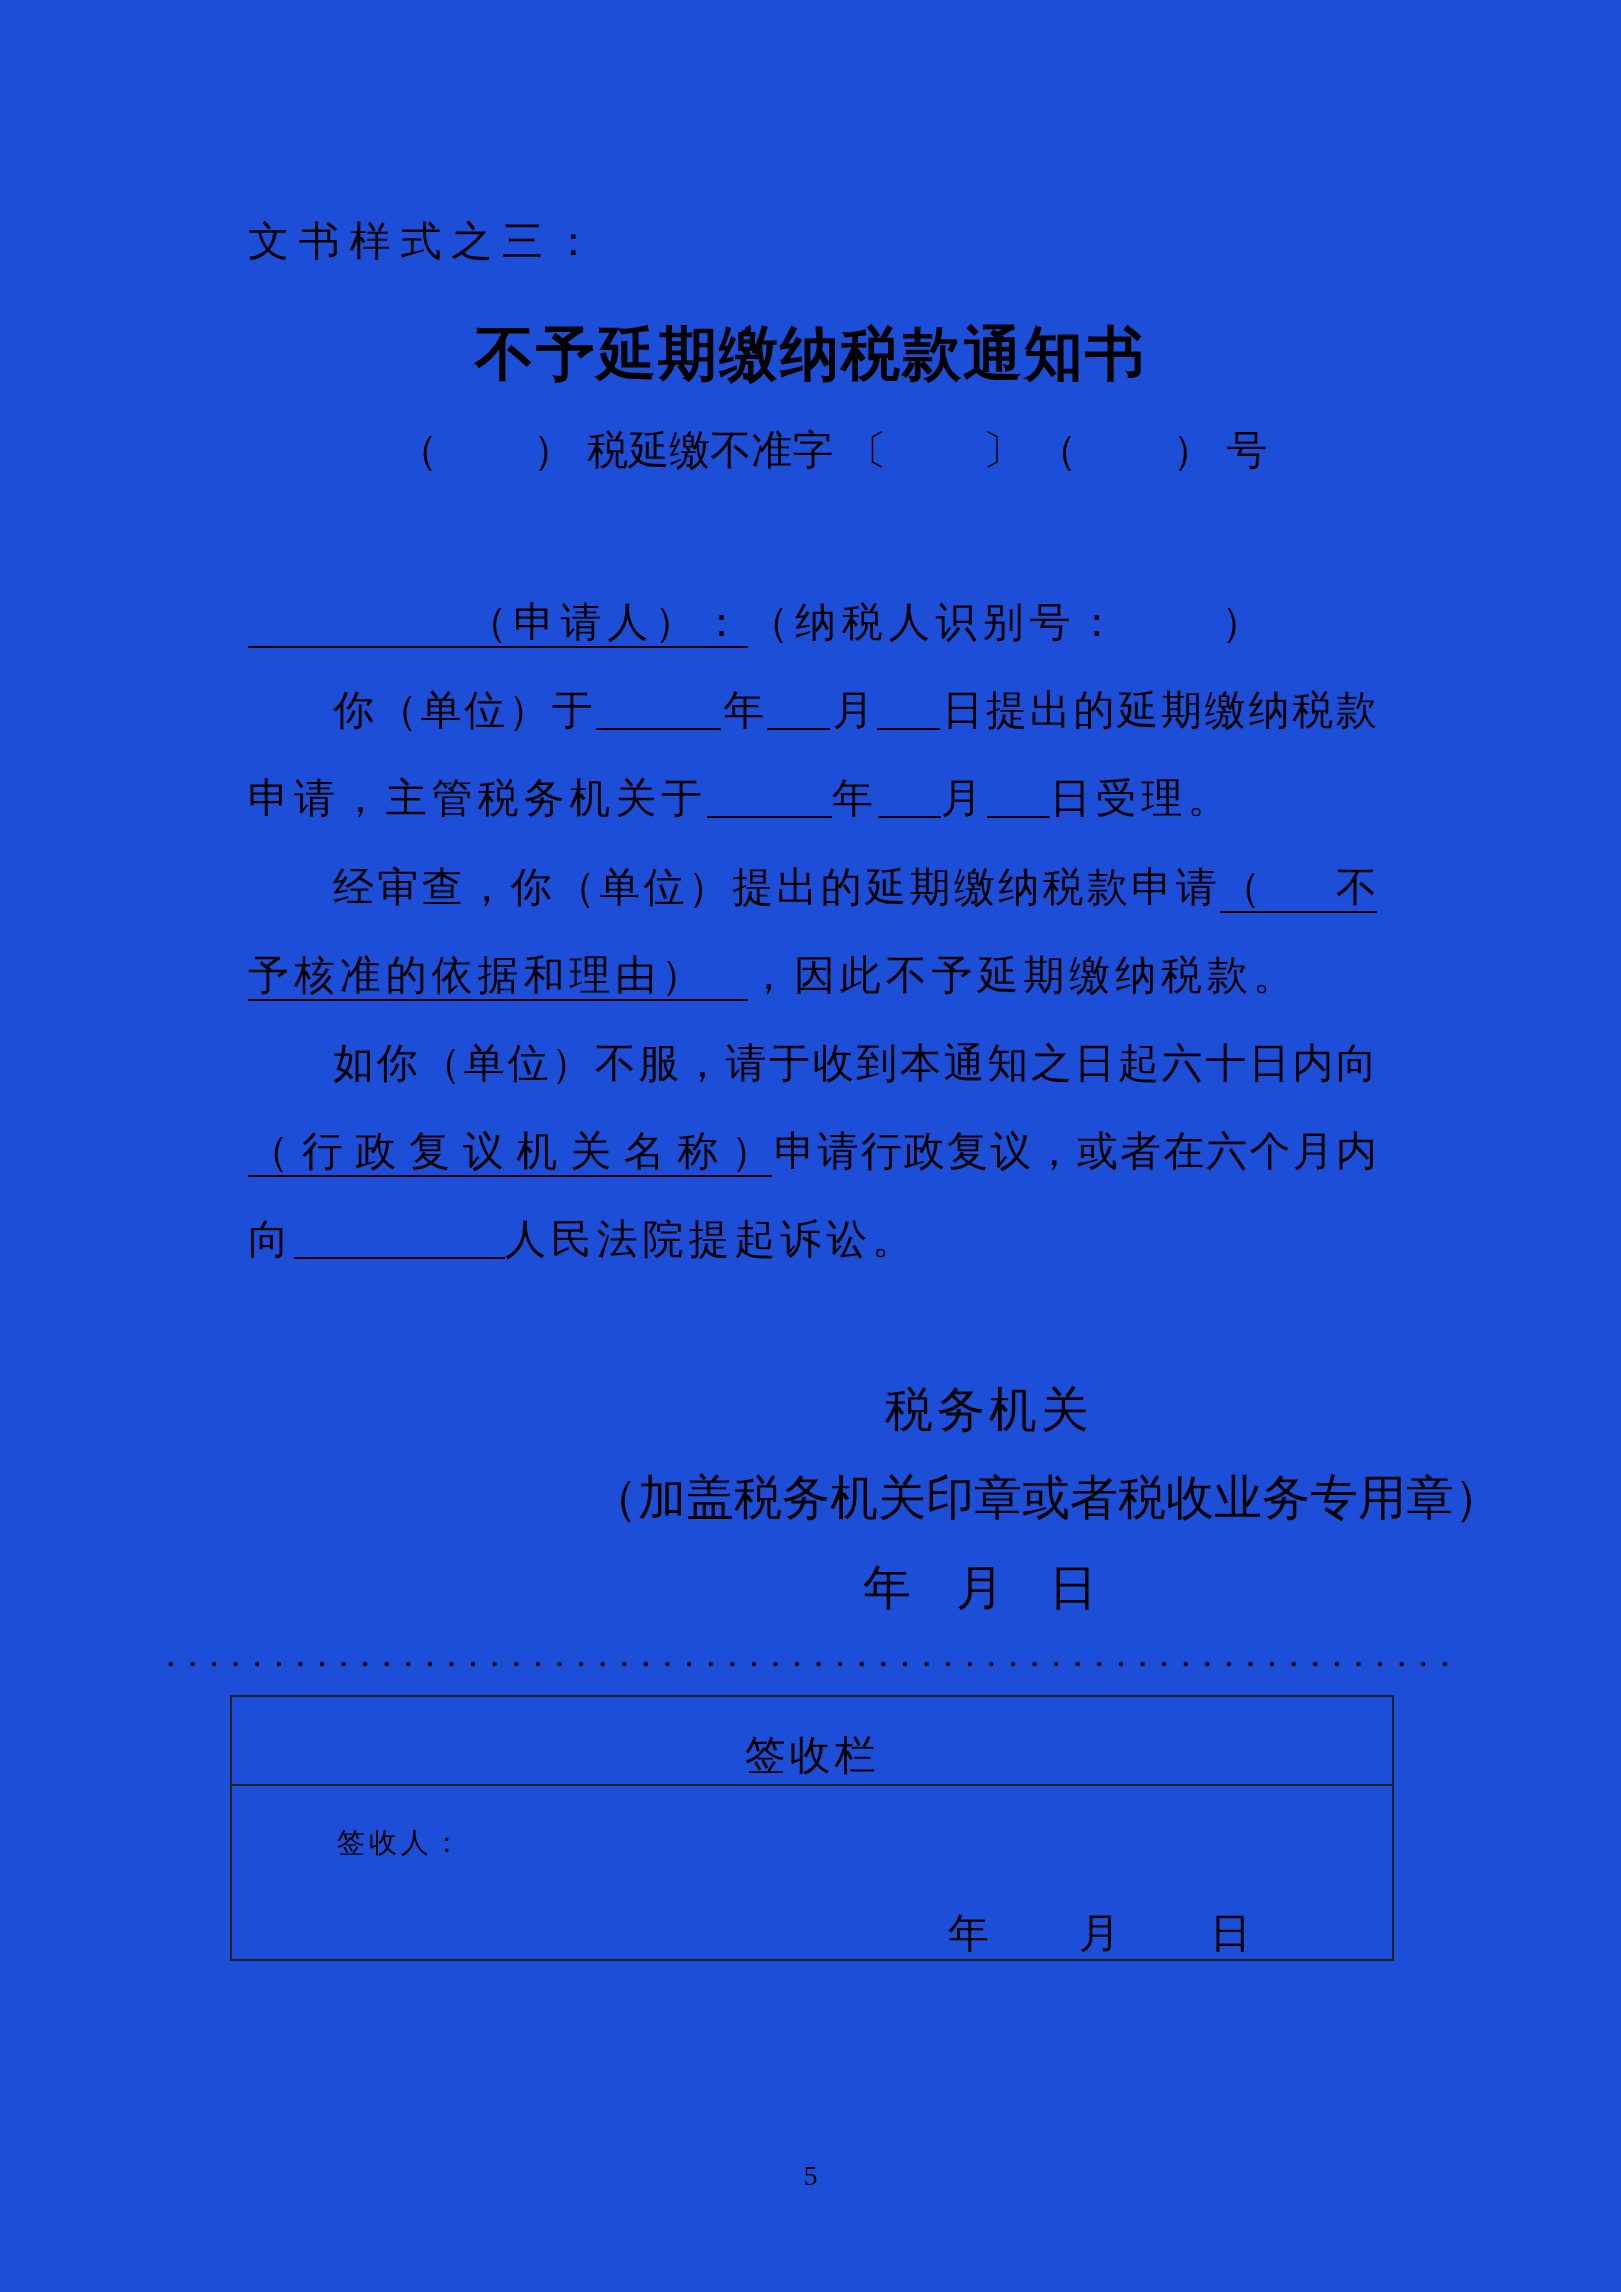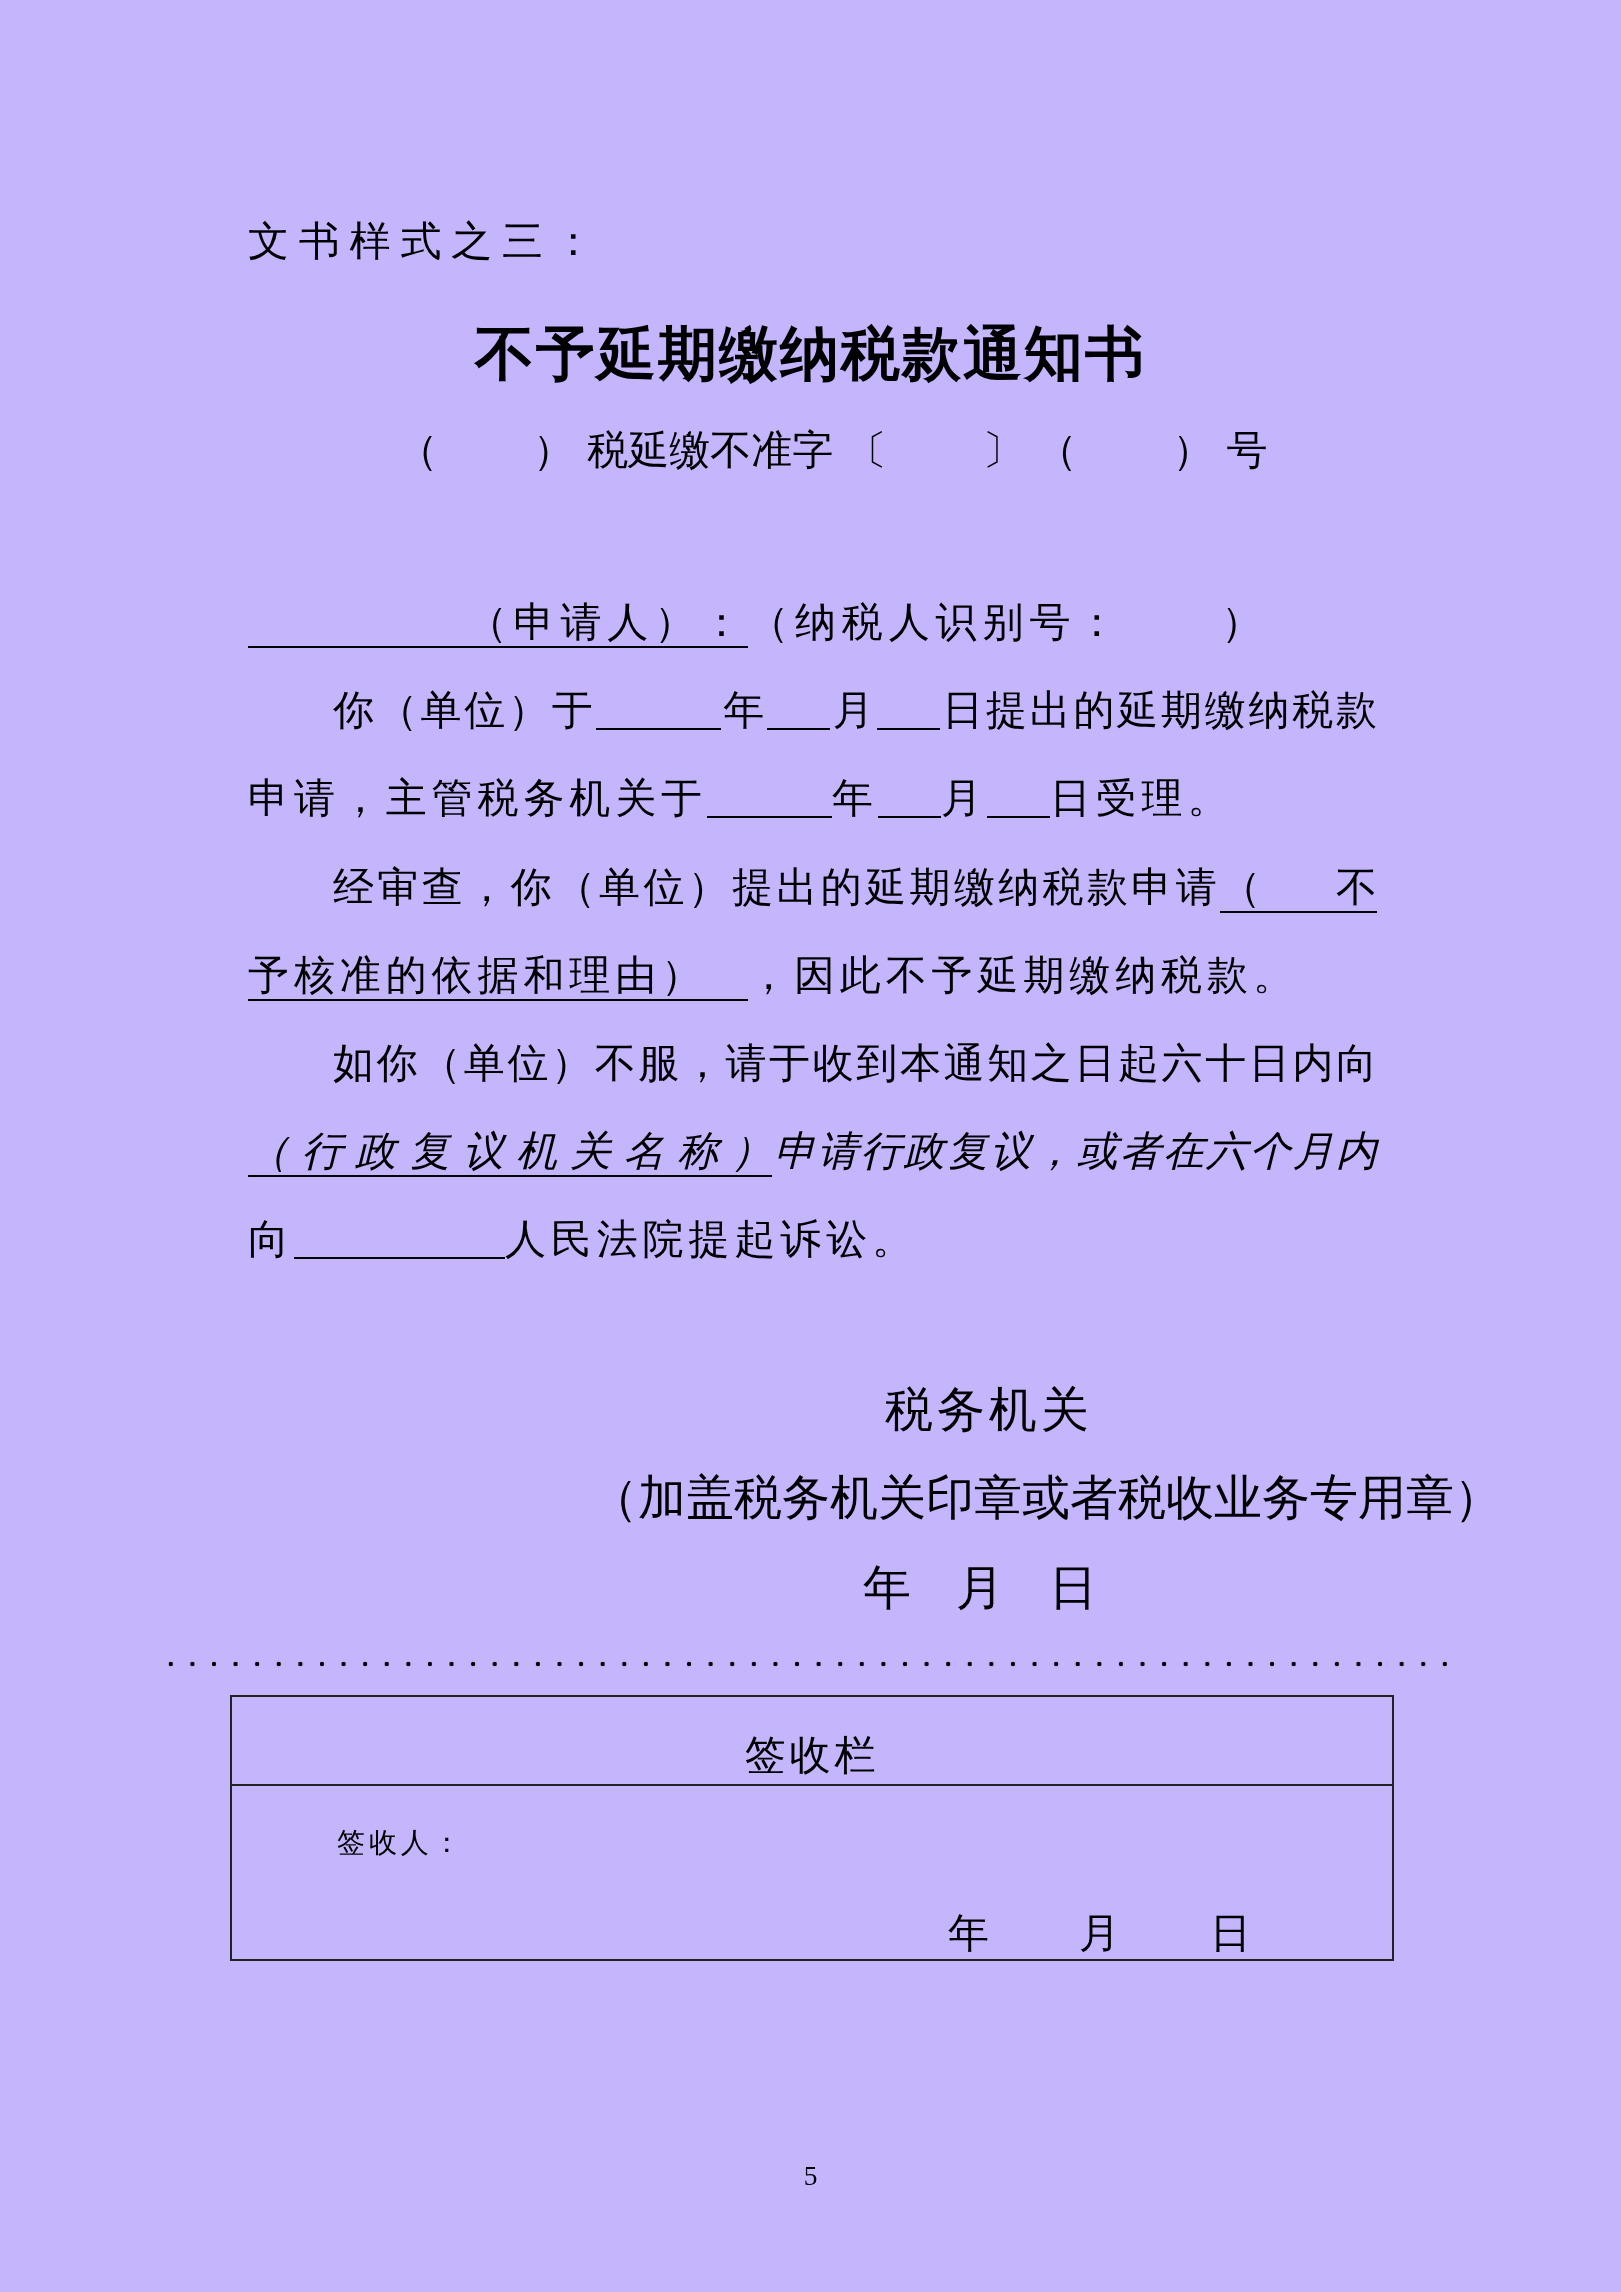--- a/index.html
+++ b/index.html
@@ -1,20 +1,20 @@
 <!DOCTYPE html>
 <html><head>
 <meta charset="utf-8">
 <style>
   html, body { margin: 0; padding: 0; background: #ffffff; }
   body { width: 1621px; height: 2293px; position: relative; overflow: hidden;
          font-family: "DejaVu Serif", "Liberation Serif", serif; color: #000; }
-  .page { position: absolute; left: 0; top: 0; width: 1621px; height: 2293px; background: #c4b5fd; }
+  .page { position: absolute; left: 0; top: 0; width: 1621px; height: 2293px; background: #1d4ed8; }
   .ln { position: absolute; font-size: 41px; line-height: 59px; white-space: nowrap; }
-  .full { left: 248px; width: 1129px; text-align: justify; text-align-last: justify; font-style: italic; }
+  .full { left: 248px; width: 1129px; text-align: justify; text-align-last: justify; }
   .indent { left: 333px; width: 1044px; text-align: justify; text-align-last: justify; }
   .u { display: inline-block; border-bottom: 2.9px solid #000; line-height: 47px; vertical-align: baseline; }
   .blank { display: inline-block; border-bottom: 2.9px solid #000; height: 39px; vertical-align: -5.9px; }
   .kicker { left: 248px; top: 212px; font-size: 41px; letter-spacing: 9.8px; }
   .title { left: 0; width: 1621px; top: 319px; text-align: center; font-family: "DejaVu Sans", "Liberation Sans", sans-serif;
            font-weight: bold; font-size: 59px; line-height: 69px; letter-spacing: 2px; }
   .ref { left: 397px; width: 833px; top: 421px; text-align: justify; text-align-last: justify; font-size: 41px; }
   .right { position: absolute; font-size: 48px; line-height: 59px; white-space: nowrap; }
   .dots { position: absolute; left: 160px; top: 1661px; width: 1292px; height: 5.9px;
           background-image: radial-gradient(circle, #000 2px, transparent 2.5px);

